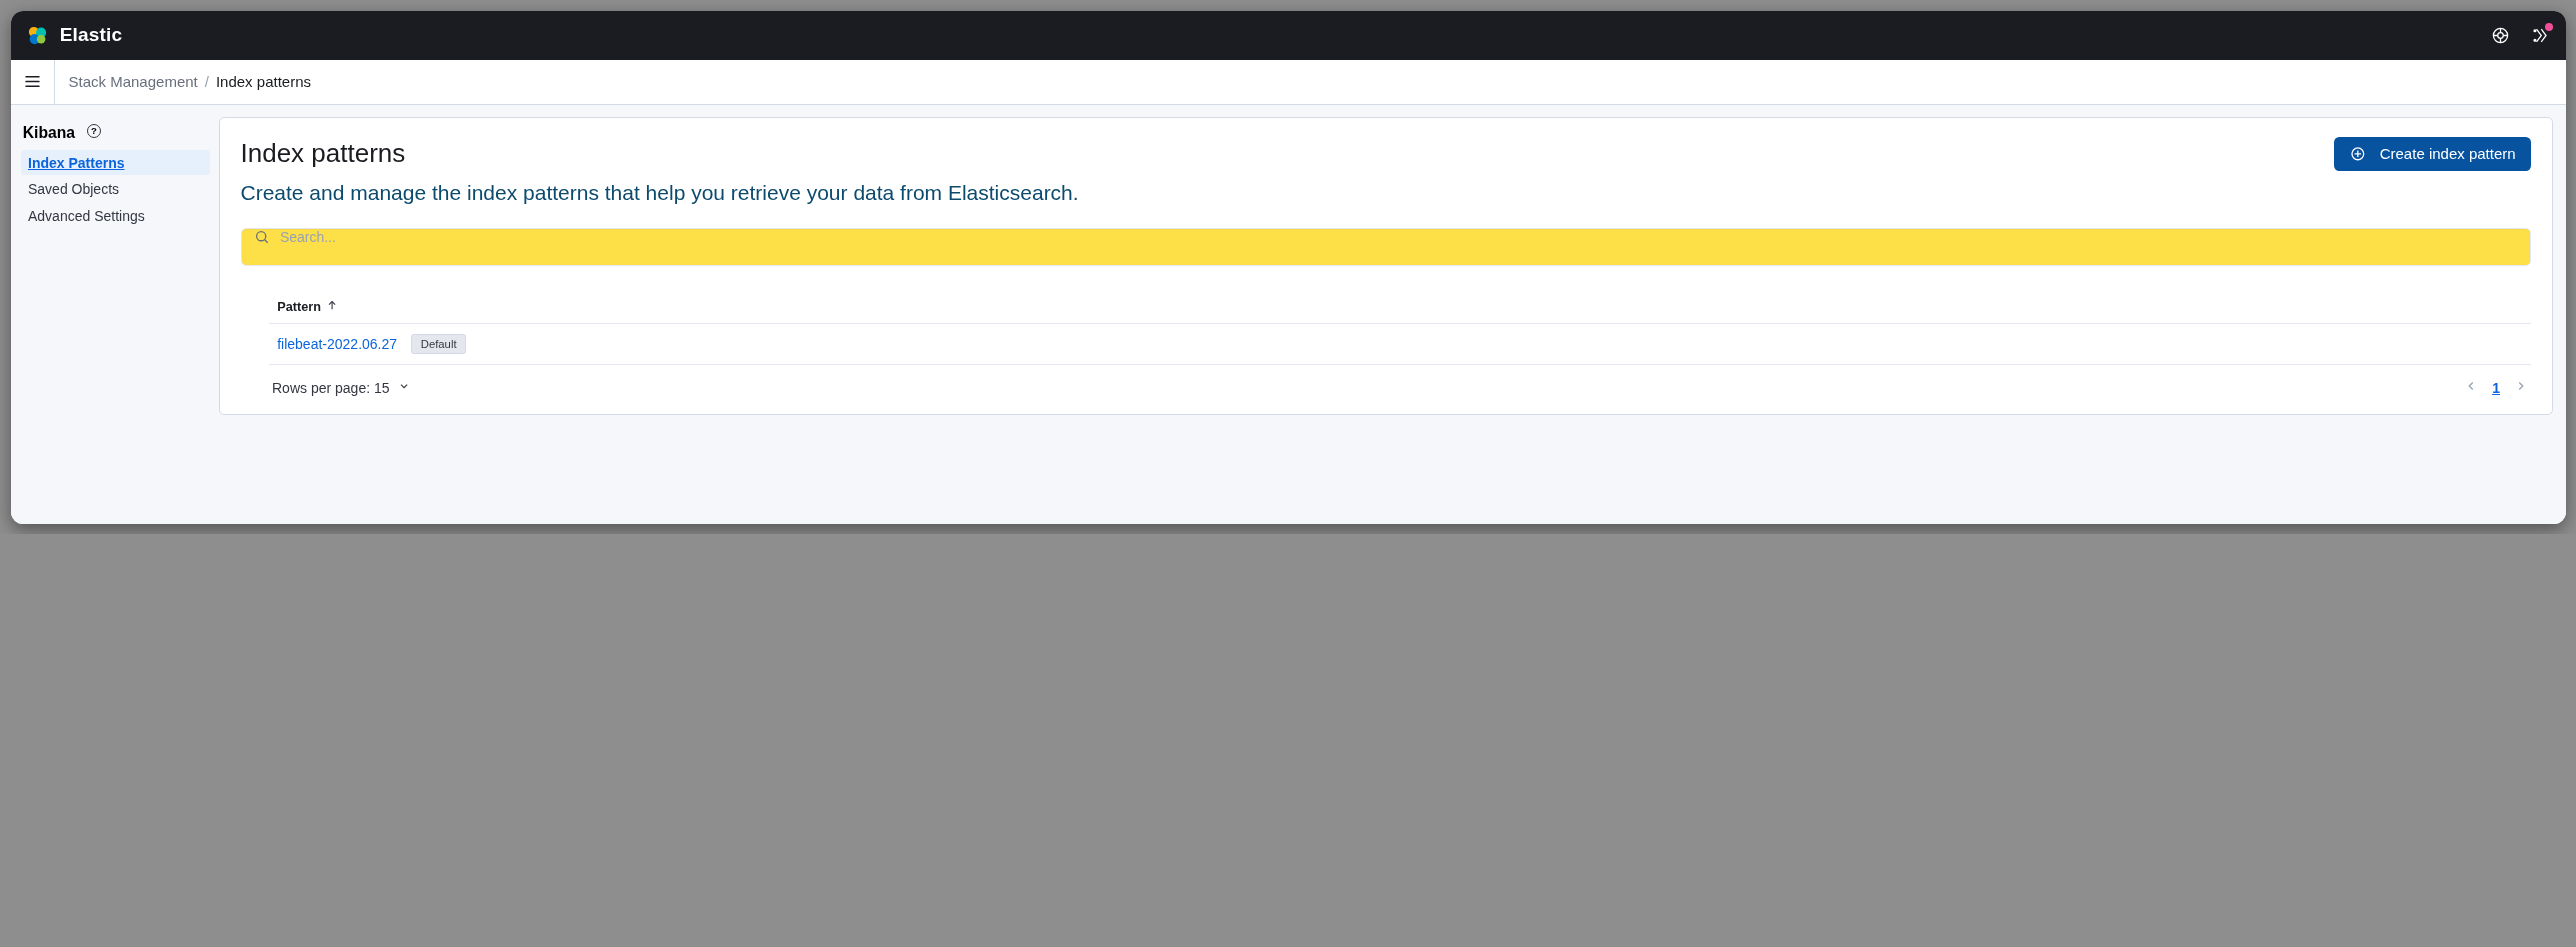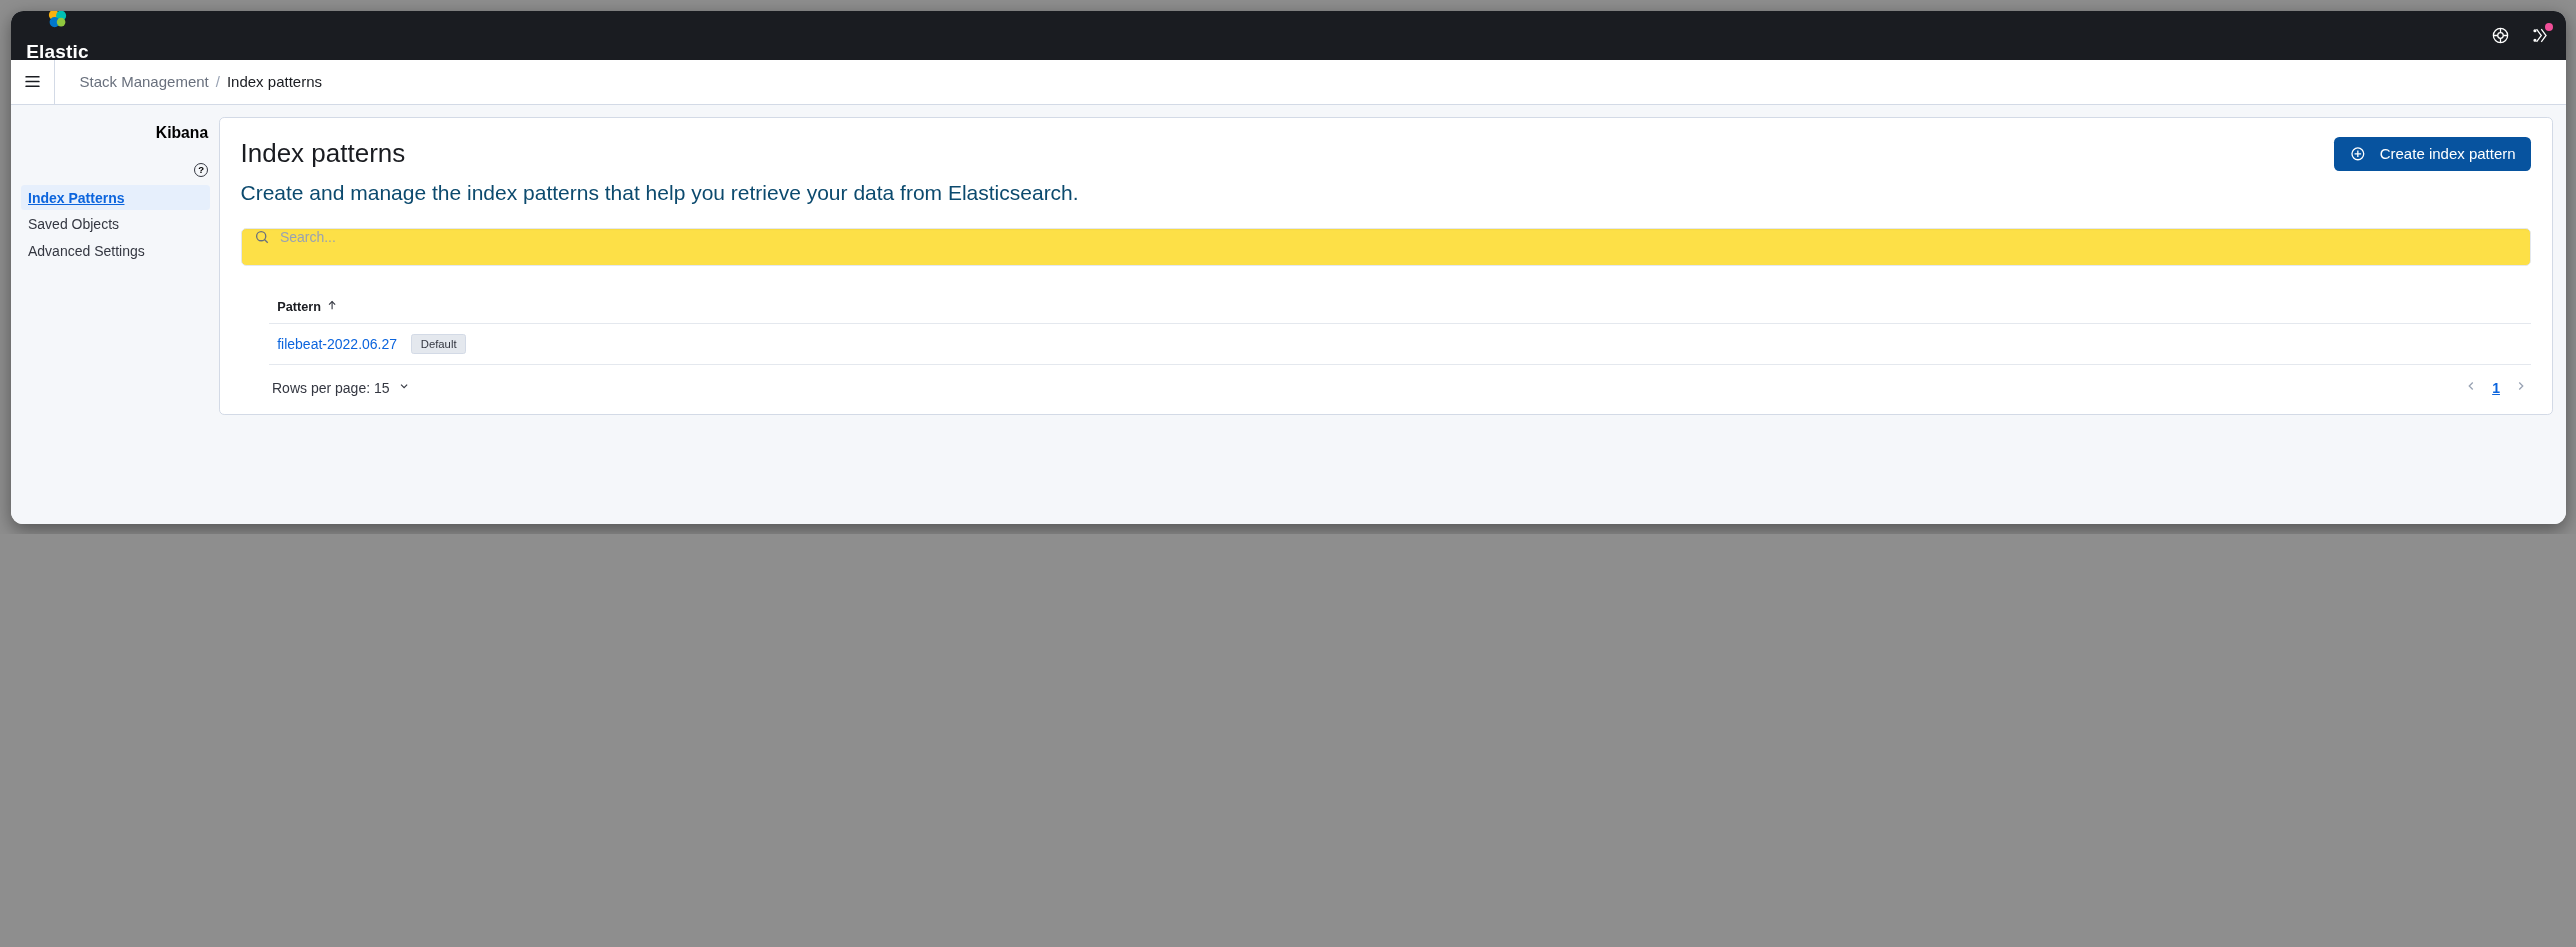--- a/index.html
+++ b/index.html
@@ -21,21 +21,20 @@
   display: flex;
   align-items: center;
   padding: 0 15.7px;
   color: #fff;
   position: relative;
 }
 .logo {
   display: inline-flex;
   align-items: center;
   gap: 10.5px;
-  flex-direction: column;
 }
 .logo-icon {
   width: 23px; height: 23px;
 }
 .logo-text {
   font-size: 19px;
   font-weight: 600;
   letter-spacing: 0.2px;
 }
 .topbar-right {
@@ -63,21 +62,21 @@
 }
 .hamburger {
   width: 44px; height: 45px;
   display: flex;
   align-items: center;
   justify-content: center;
   border-right: 0.9px solid #d3dae6;
 }
 .hamburger svg { width: 19px; height: 19px; }
 .breadcrumbs {
-  padding-left: 25px;
+  padding-left: 14px;
   font-size: 15px;
   color: #343741;
   display: flex;
   align-items: center;
   gap: 7px;
 }
 .breadcrumbs .bc-link { color: #69707d; }
 .breadcrumbs .bc-sep { color: #98a2b3; }
 .breadcrumbs .bc-current { color: #1a1c21; font-weight: 500; }
 
@@ -86,26 +85,25 @@
   display: flex;
   background: #f5f7fa;
   min-height: 419px;
 }
 .sidebar {
   width: 208px;
   padding: 15.7px 8.7px 15.7px 10.5px;
 }
 .sidebar-title {
   display: flex;
-  align-items: flex-end;
-  gap: 21px;
+  align-items: flex-start;
+  gap: 12px;
   font-size: 15.7px;
   font-weight: 700;
   padding: 3.5px 1.7px 8.7px 1.7px;
-  flex-direction: column;
 }
 .help-circle {
   width: 14px; height: 14px;
   border: 1.3px solid #343741;
   border-radius: 50%;
   display: inline-flex;
   align-items: center;
   justify-content: center;
   font-size: 9.6px;
   font-weight: 600;

